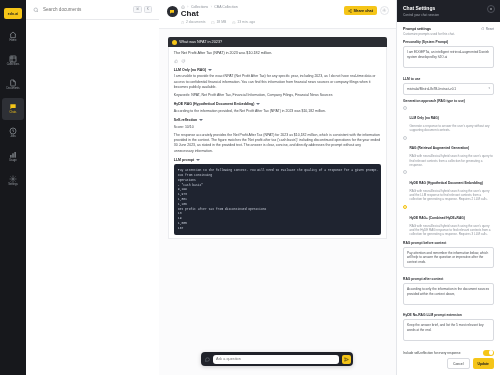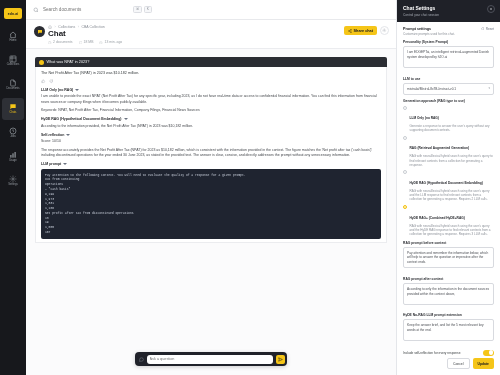--- a/index.html
+++ b/index.html
@@ -33,21 +33,21 @@
   .nav-item.active { background: #2e3036; color: #f5c518; }
   .nav-ico { width: 8px; height: 8px; display:block; }
   .nav-ico svg { width: 8px; height: 8px; display: block; }
   .nav-label {
     font-size: 2.6px; margin-top: 1.3px; line-height: 1;
     white-space: nowrap; color: #9aa0a6;
   }
   .nav-item.active .nav-label { color: #f5c518; }
 
   
-  .main { flex: 1; display: flex; flex-direction: column; background: #ffffff; position: relative; min-width: 0; }
+  .main { flex: 1; display: flex; background: #ffffff; position: relative; min-width: 0; }
 
   .topbar {
     height: 20px; border-bottom: 1px solid #e8e9ec;
     display: flex; align-items: center; padding: 0 7px; gap: 4px;
     background: #fff; flex: 0 0 20px;
   }
   .search-ico { width: 6px; height: 6px; color: #9aa0a6; }
   .search-ico svg { width: 6px; height: 6px; display: block; }
   .search-input {
     border: none; outline: none; font-size: 4.6px; color: #6b7280;

